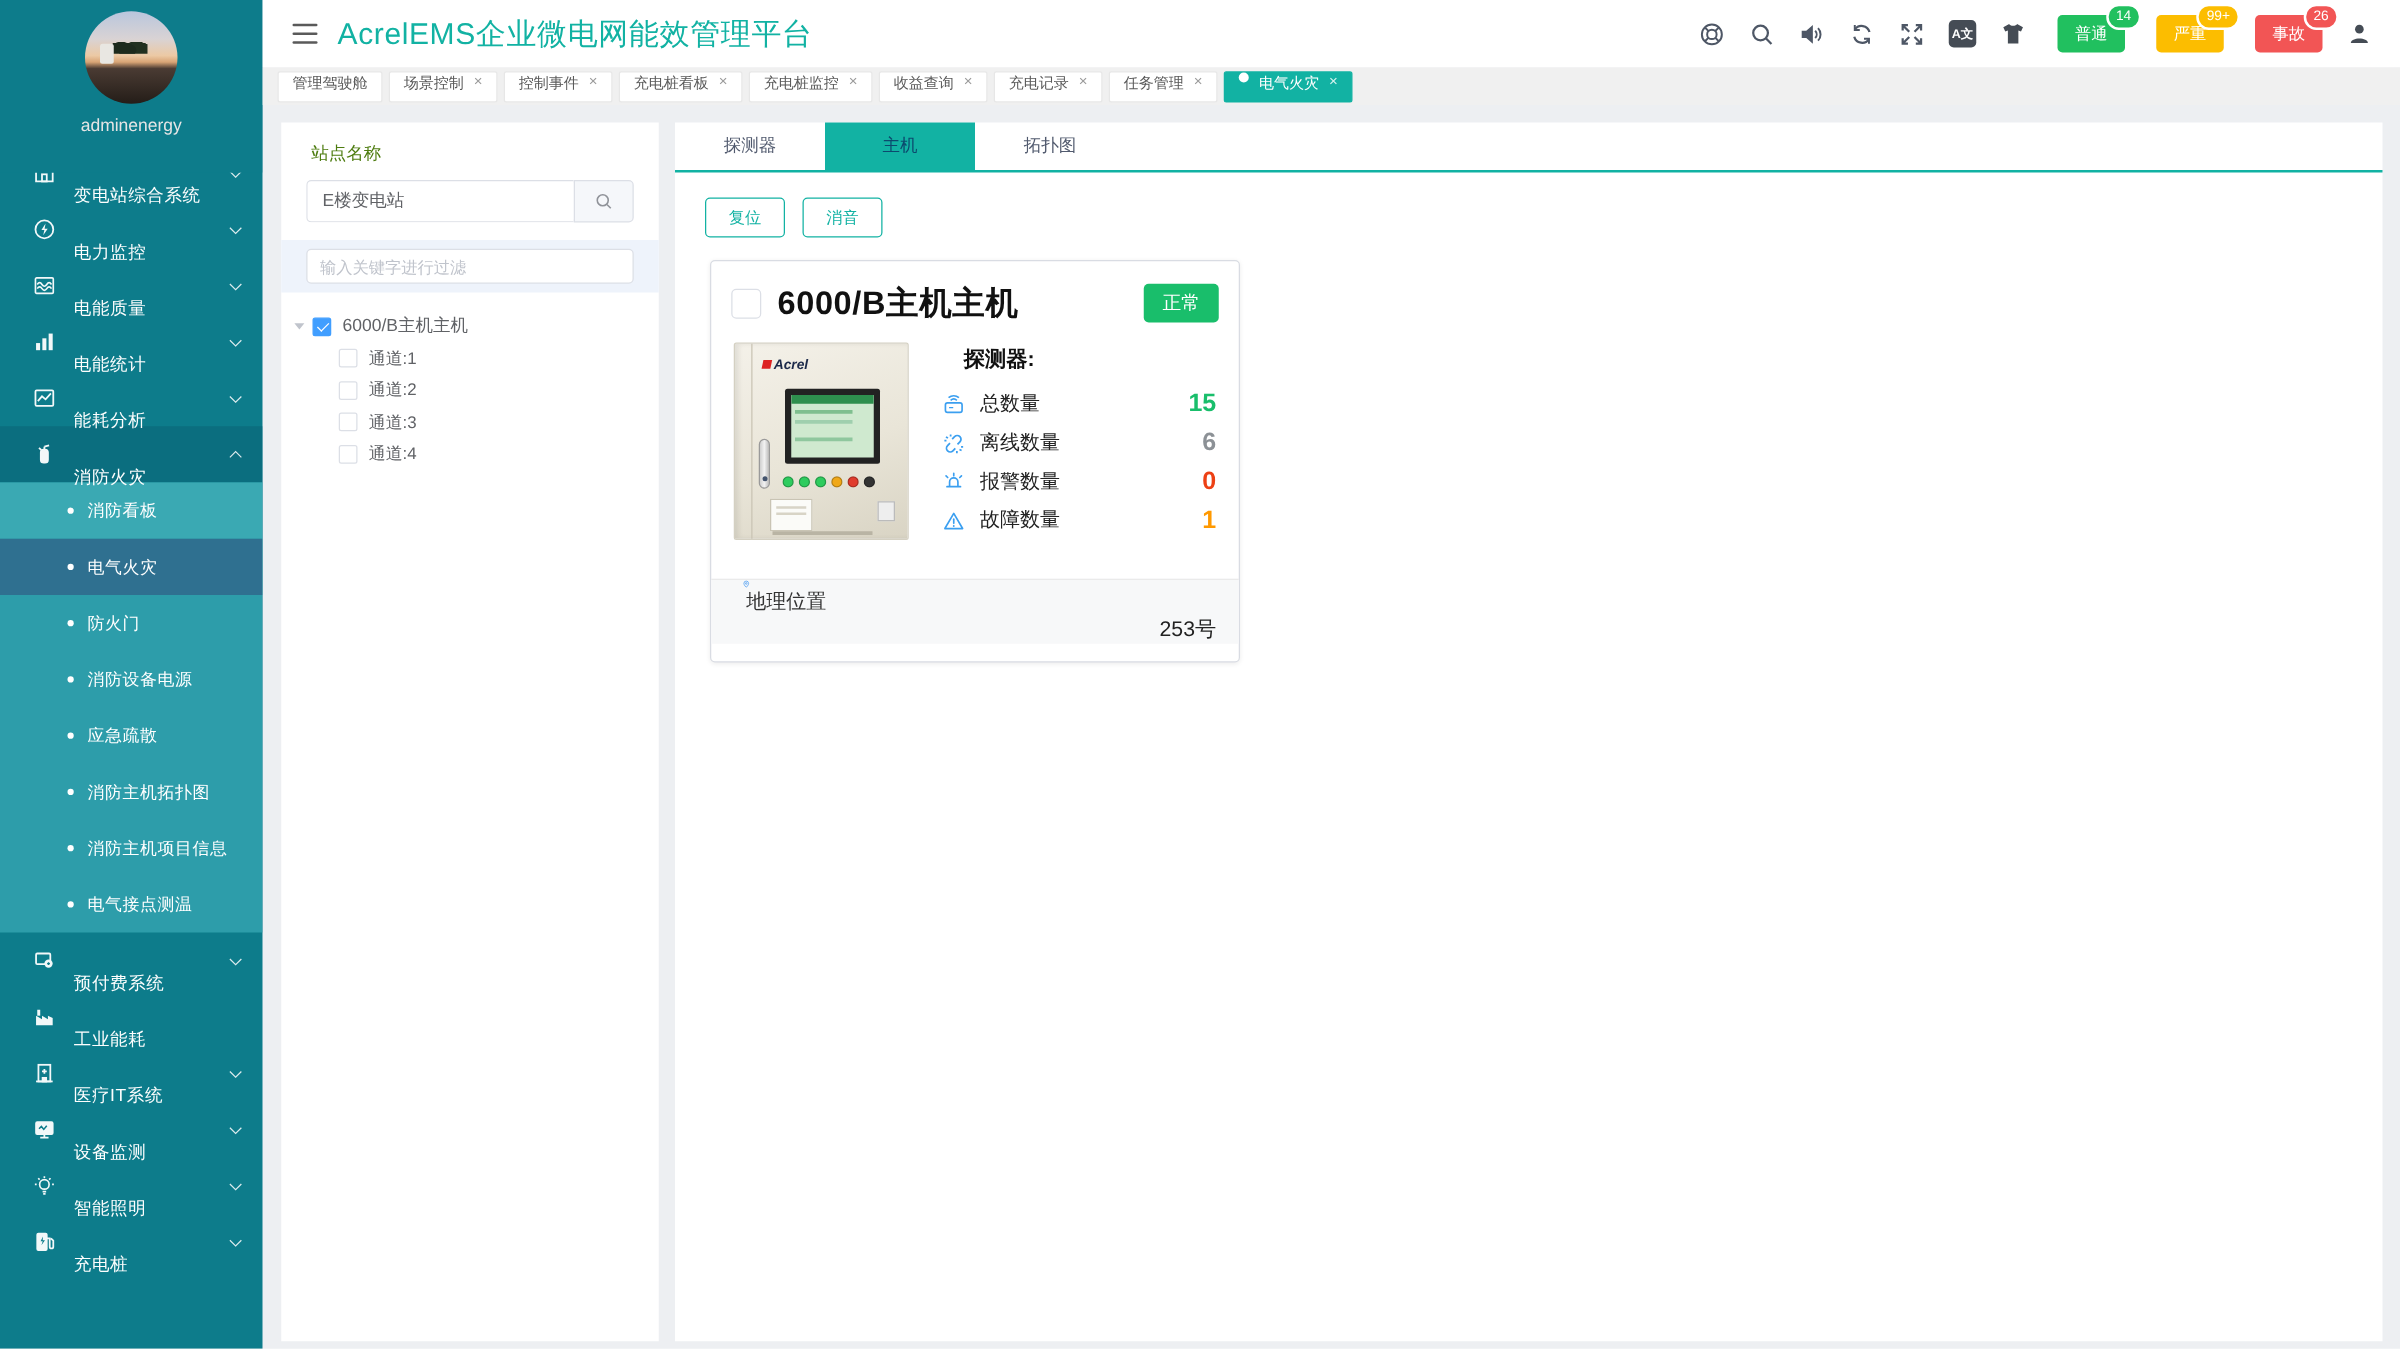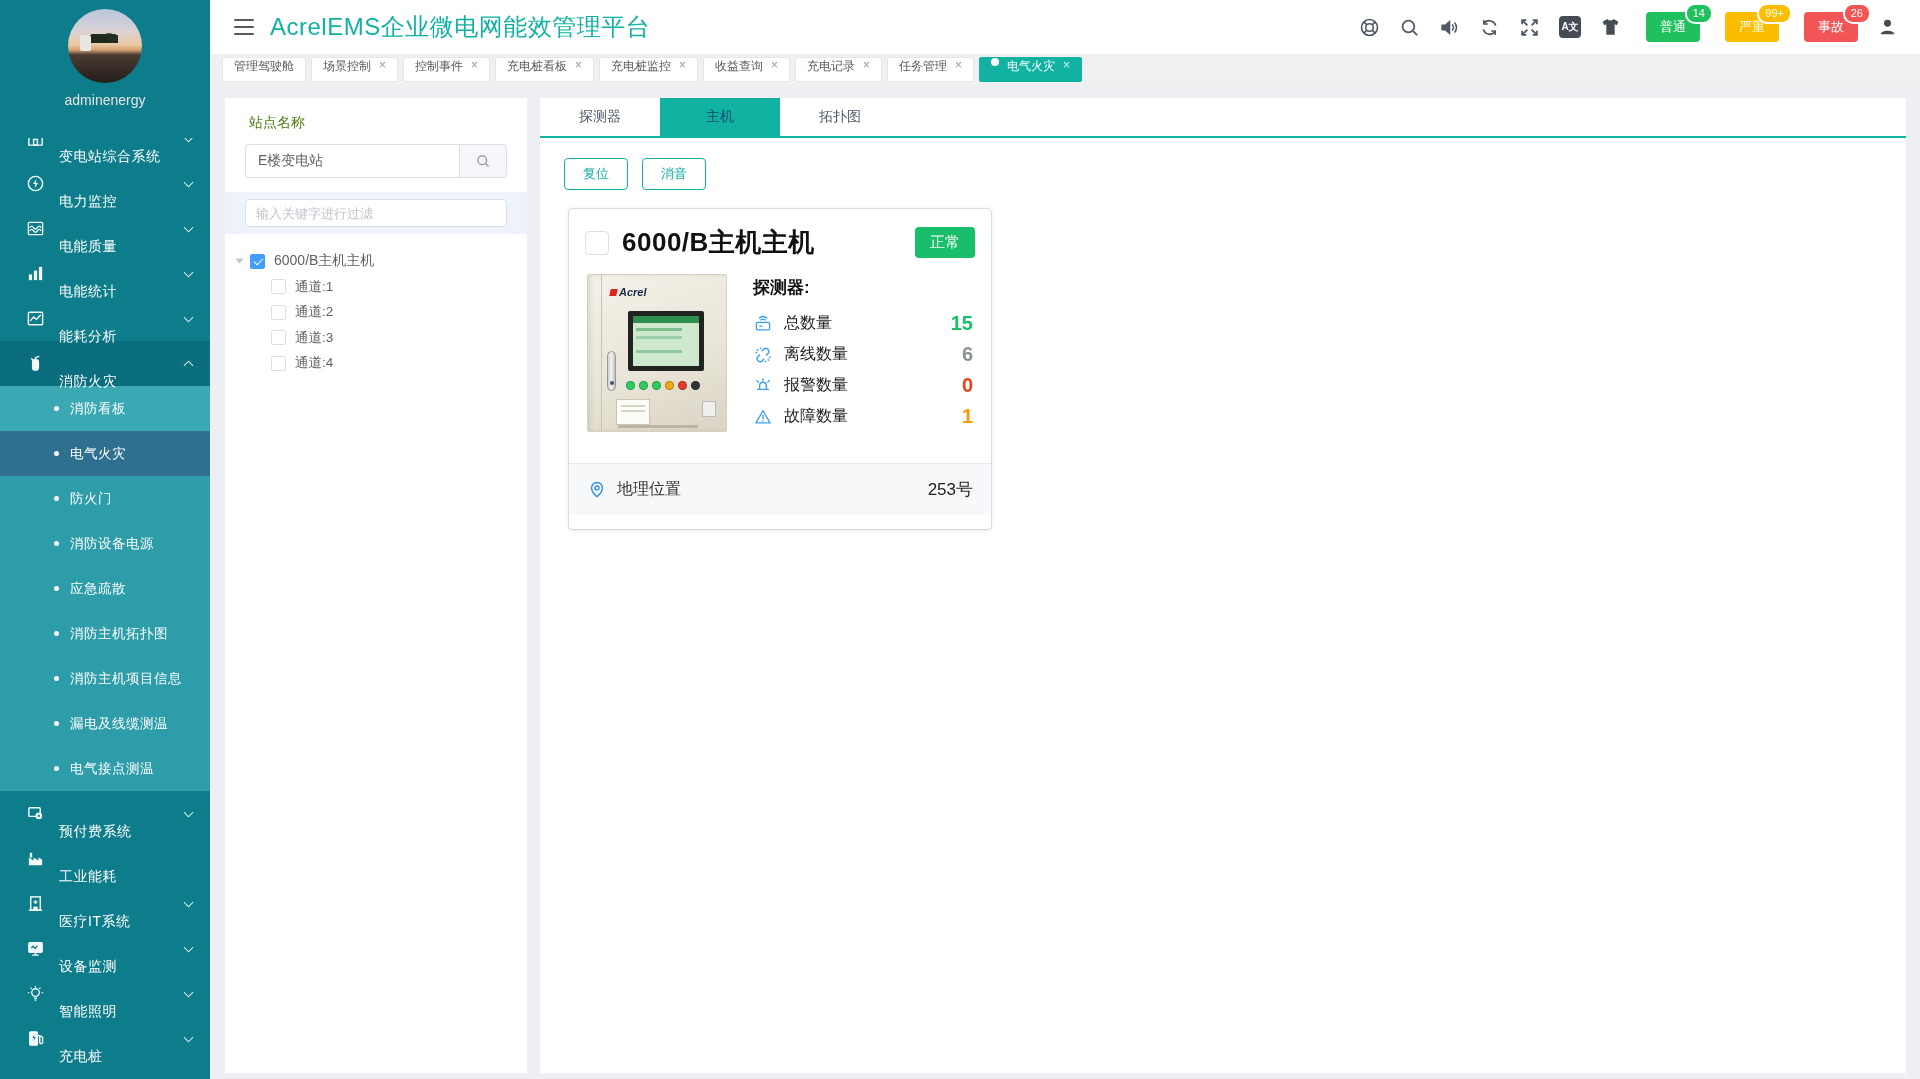--- a/index.html
+++ b/index.html
@@ -78,26 +78,26 @@
   .ghost-btn { border:1px solid #12b2a3; color:#12b2a3; background:#fff; border-radius:4px; font-size:13px; padding:6px 18px; cursor:pointer; font-family:inherit; }
 
   
   .card { position:absolute; left:28px; top:110px; width:424px; height:322px; border:1px solid #d9dce3; border-radius:4px; background:#fff; box-shadow:0 1px 4px rgba(0,0,0,.08); display:flex; flex-direction:column; }
   .card-head { display:flex; align-items:center; padding:16px 16px 8px 16px; }
   .cb-lg { width:24px; height:24px; border:1px solid #dcdfe6; border-radius:4px; background:#fff; cursor:pointer; }
   .card-title { font-size:26px; font-weight:bold; color:#111; margin-left:13px; letter-spacing:.5px; }
   .status-badge { margin-left:auto; color:#fff; font-size:15px; padding:6px 15px; border-radius:4px; }
   .card-body { display:flex; padding:6px 18px 0 18px; flex:1; }
   .stats { flex:1; margin-left:26px; }
-  .stats-header { font-size:17px; font-weight:bold; color:#111; margin:2px 0 9px 0; }
+  .stats-header { font-size:17px; font-weight:bold; color:#111; margin:2px 0 9px 18px; }
   .stat-row { display:flex; align-items:center; height:31px; }
   .stat-row .sicon { width:20px; height:20px; flex:0 0 20px; }
   .stat-label { font-size:16px; color:#222; font-weight:500; margin-left:11px; }
   .stat-value { margin-left:auto; font-size:20px; font-weight:bold; }
-  .card-foot { border-top:1px solid #eaeaea; background:#f7f8f9; height:52px; display:flex; align-items:center; padding:0 18px; margin-top:10px; margin-bottom:14px; }
+  .card-foot { border-top:1px solid #eaeaea; background:#f7f8f9; height:52px; display:flex; align-items:flex-start; padding:0 18px; margin-top:10px; margin-bottom:14px;flex-direction:column; }
   .loc-label { font-size:16px; color:#333; margin-left:10px; }
   .loc-value { margin-left:auto; font-size:17px; color:#222; }
 
   
   .devimg { position:relative; width:140px; height:158px; background:linear-gradient(160deg,#f4f1e9 0%,#e9e5d8 55%,#d9d4c4 100%); border:1px solid #d4d0c2; border-radius:2px; box-shadow:inset 3px 0 4px rgba(0,0,0,.08); flex:0 0 140px; }
   .devimg .doorline { position:absolute; left:13px; top:0; bottom:0; width:1px; background:#c9c4b4; }
   .devimg .logo { position:absolute; left:22px; top:11px; font-size:11px; font-weight:bold; font-style:italic; color:#1c2a4a; }
   .devimg .logo::before { content:""; display:inline-block; width:7px; height:7px; background:#d22; margin-right:2px; transform:skewX(-12deg); }
   .devimg .screen { position:absolute; left:40px; top:36px; width:76px; height:60px; background:#222; border-radius:2px; padding:5px; }
   .devimg .screen .disp { width:100%; height:100%; background:#cfe9cf; position:relative; overflow:hidden; }
@@ -210,24 +210,20 @@
         <div class="smi">
             <span class="bullet"></span>
             <span>消防主机拓扑图</span>
           </div>
         <div class="smi">
             <span class="bullet"></span>
             <span>消防主机项目信息</span>
           </div>
         <div class="smi">
             <span class="bullet"></span>
-            <span>漏电及线缆测温</span>
-          </div>
-        <div class="smi">
-            <span class="bullet"></span>
             <span>电气接点测温</span>
           </div>
       </div>
 
       <div class="mi">
         <svg class="micon" viewBox="0 0 20 20" fill="none" stroke="#fff" stroke-width="1.5">
             <rect x="3" y="4" width="12" height="9" rx="1"></rect>
             <circle cx="13.5" cy="12.5" r="3.5" fill="#fff" stroke="none"></circle>
             <path d="M12.3 12.5 h2.4 M13.5 11.3 v2.4" stroke="#0d7c8b" stroke-width="1.2"></path>
           </svg>

